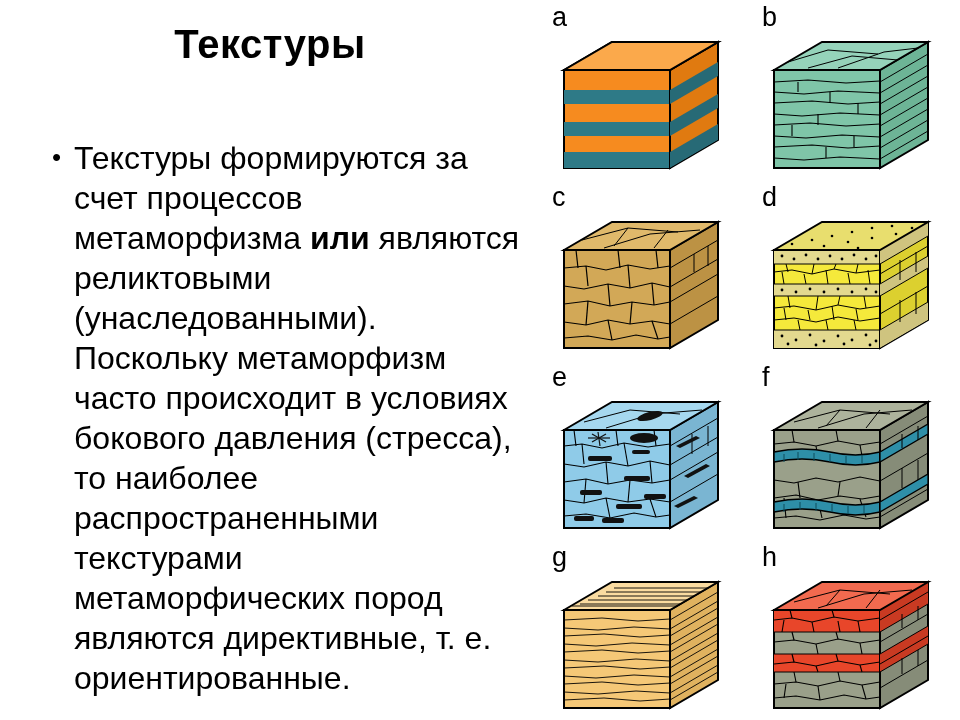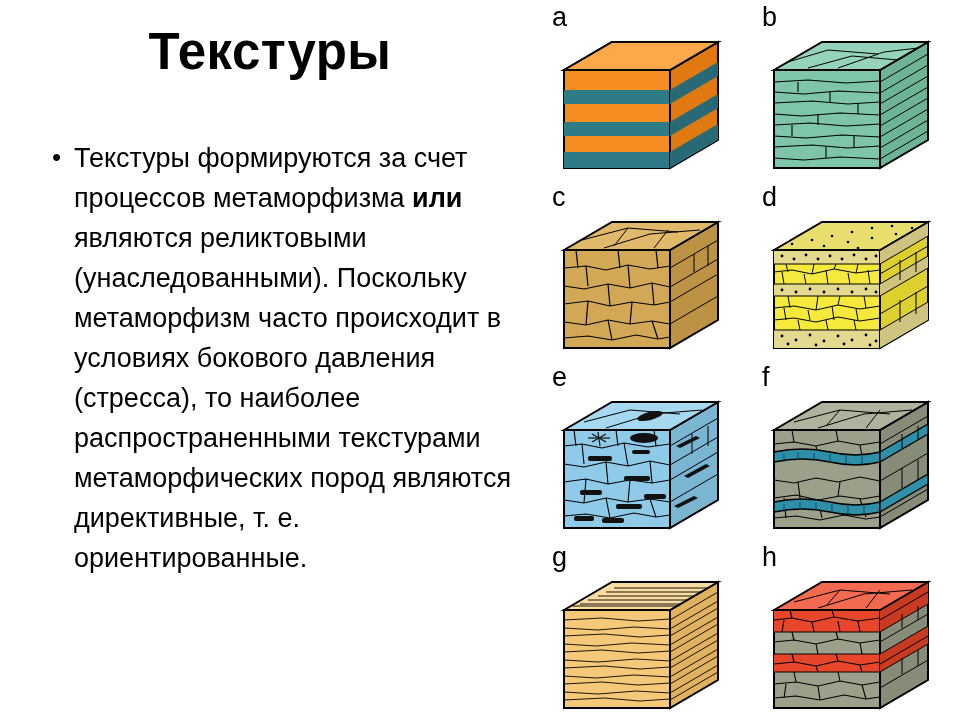--- a/index.html
+++ b/index.html
@@ -27,21 +27,21 @@
     left: 0;
     top: 0;
     width: 540px;
     height: 720px;
   }
   #slide-title {
     position: absolute;
     left: 60px;
     top: 22px;
     width: 420px;
-    font-size: 51px;
+    font-size: 40px;
     font-weight: bold;
     letter-spacing: 0.5px;
     text-align: center;
     color: #000;
   }
   .bullet-block {
     position: absolute;
     left: 52px;
     top: 138px;
     width: 470px;
@@ -53,21 +53,21 @@
   .bullet-dot {
     width: 22px;
     flex: 0 0 22px;
     font-size: 26px;
     line-height: 38px;
     color: #000;
     text-align: left;
   }
   .bullet-text {
     flex: 1 1 auto;
-    font-size: 27px;
+    font-size: 32px;
     line-height: 40px;
     color: #000;
   }
   .bullet-text b { font-weight: bold; }
 
   
   .fig-col {
     position: absolute;
     left: 540px;
     top: 0;

